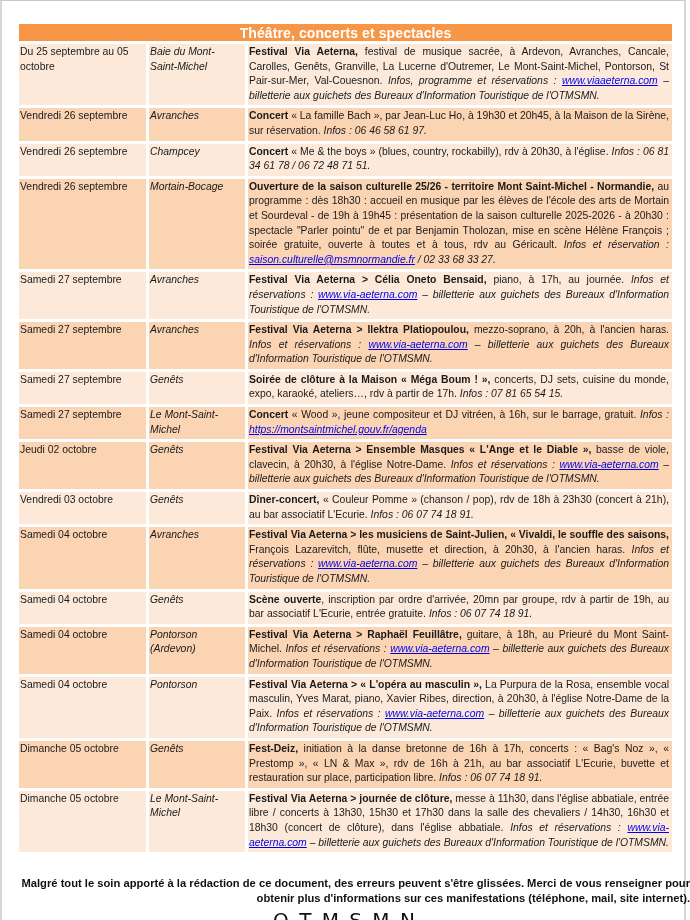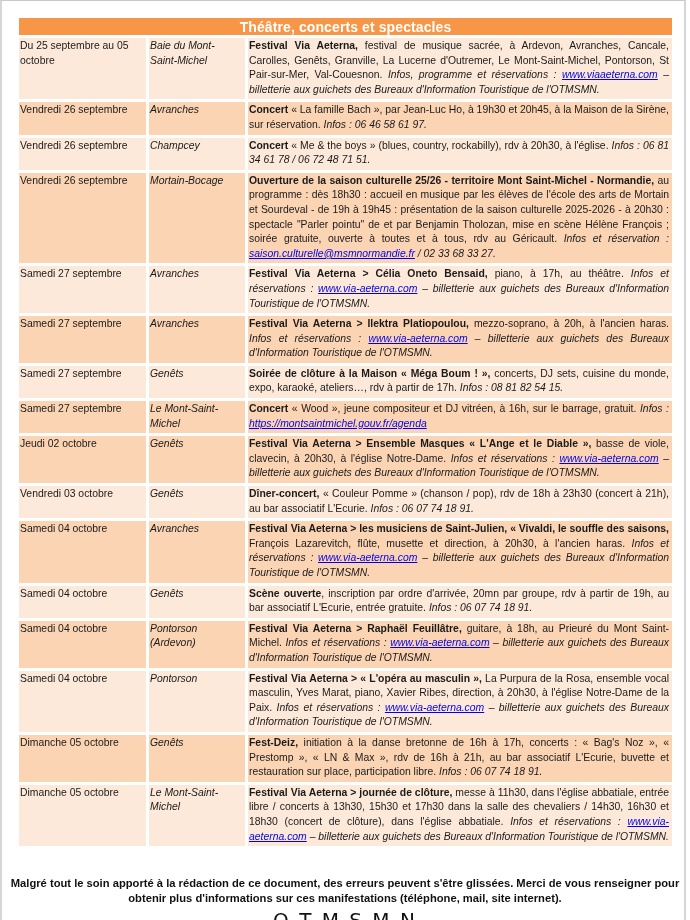--- a/index.html
+++ b/index.html
@@ -6,21 +6,21 @@
   body {
     width: 690px; height: 920px; overflow: hidden; position: relative;
     font-family: "Liberation Sans", sans-serif;
   }
   .page-frame {
     position: absolute; left: 0; top: 0; width: 686px; height: 920px;
     border-top: 1px solid #c8c8c8; border-left: 2px solid #d6d6d6; border-right: 2px solid #d6d6d6;
     box-sizing: border-box;
   }
   .events-table {
-    position: absolute; left: 19px; top: 15px; width: 659px;
+    position: absolute; left: 19px; top: 21px; width: 659px;
     border-collapse: separate; border-spacing: 3px 3px;
     table-layout: fixed;
     margin-left: -3px;
   }
   .events-table col.c-date { width: 127px; }
   .events-table col.c-place { width: 96px; }
   .events-table col.c-desc { width: auto; }
   .table-title {
     background: #f79646; color: #ffffff; text-align: center;
     font-weight: bold; font-size: 14px; line-height: 16px; padding: 1px 0 0 0;
@@ -31,21 +31,21 @@
     padding: 1px 4px 2px 1px;
   }
   tr.light td.cell { background: #fde9d9; }
   tr.dark td.cell { background: #fbd4b4; }
   td.place { font-style: italic; }
   td.desc { text-align: justify; padding-right: 3px; }
   .seg-bold { font-weight: bold; }
   .seg-italic { font-style: italic; }
   .seg-link { color: #0000ee; text-decoration: underline; font-style: italic; }
   .footer-note {
-    position: absolute; left: 0; width: 690px; top: 876px; text-align: center;
+    position: absolute; left: 0; width: 690px; top: 876px; text-align: right;
     font-weight: bold; font-size: 11.2px; line-height: 15px; color: #111;
   }
   .footer-brand {
     position: absolute; left: 0; width: 690px; top: 910px; text-align: center;
     font-size: 20px; line-height: 20px; color: #111; letter-spacing: 2px;
     font-family: "DejaVu Sans", sans-serif; white-space: nowrap;
   }
 </style>
 </head>
 <body>
@@ -80,31 +80,31 @@
         <td class="cell desc"><span class="seg-bold">Concert</span><span class="seg-plain"> « Me &amp; the boys » (blues, country, rockabilly), rdv à 20h30, à l'église. </span><span class="seg-italic">Infos : 06 81 34 61 78 / 06 72 48 71 51.</span></td>
       </tr>
       <tr class="dark">
         <td class="cell date">Vendredi 26 septembre</td>
         <td class="cell place">Mortain-Bocage</td>
         <td class="cell desc"><span class="seg-bold">Ouverture de la saison culturelle 25/26 - territoire Mont Saint-Michel - Normandie,</span><span class="seg-plain"> au programme : dès 18h30 : accueil en musique par les élèves de l'école des arts de Mortain et Sourdeval - de 19h à 19h45 : présentation de la saison culturelle 2025-2026 - à 20h30 : spectacle "Parler pointu" de et par Benjamin Tholozan, mise en scène Hélène François ; soirée gratuite, ouverte à toutes et à tous, rdv au Géricault. </span><span class="seg-italic">Infos et réservation : </span><a class="seg-link">saison.culturelle@msmnormandie.fr</a><span class="seg-italic"> / 02 33 68 33 27.</span></td>
       </tr>
       <tr class="light">
         <td class="cell date">Samedi 27 septembre</td>
         <td class="cell place">Avranches</td>
-        <td class="cell desc"><span class="seg-bold">Festival Via Aeterna &gt; Célia Oneto Bensaid,</span><span class="seg-plain"> piano, à 17h, au théâtre. </span><span class="seg-italic">Infos et réservations : </span><a class="seg-link">www.via-aeterna.com</a><span class="seg-italic"> – billetterie aux guichets des Bureaux d'Information Touristique de l'OTMSMN.</span></td>
+        <td class="cell desc"><span class="seg-bold">Festival Via Aeterna &gt; Célia Oneto Bensaid,</span><span class="seg-plain"> piano, à 17h, au journée. </span><span class="seg-italic">Infos et réservations : </span><a class="seg-link">www.via-aeterna.com</a><span class="seg-italic"> – billetterie aux guichets des Bureaux d'Information Touristique de l'OTMSMN.</span></td>
       </tr>
       <tr class="dark">
         <td class="cell date">Samedi 27 septembre</td>
         <td class="cell place">Avranches</td>
         <td class="cell desc"><span class="seg-bold">Festival Via Aeterna &gt; Ilektra Platiopoulou,</span><span class="seg-plain"> mezzo-soprano, à 20h, à l'ancien haras. </span><span class="seg-italic">Infos et réservations : </span><a class="seg-link">www.via-aeterna.com</a><span class="seg-italic"> – billetterie aux guichets des Bureaux d'Information Touristique de l'OTMSMN.</span></td>
       </tr>
       <tr class="light">
         <td class="cell date">Samedi 27 septembre</td>
         <td class="cell place">Genêts</td>
-        <td class="cell desc"><span class="seg-bold">Soirée de clôture à la Maison « Méga Boum ! »,</span><span class="seg-plain"> concerts, DJ sets, cuisine du monde, expo, karaoké, ateliers…, rdv à partir de 17h. </span><span class="seg-italic">Infos : 08 81 82 54 15.</span></td>
+        <td class="cell desc"><span class="seg-bold">Soirée de clôture à la Maison « Méga Boum ! »,</span><span class="seg-plain"> concerts, DJ sets, cuisine du monde, expo, karaoké, ateliers…, rdv à partir de 17h. </span><span class="seg-italic">Infos : 07 81 65 54 15.</span></td>
       </tr>
       <tr class="dark">
         <td class="cell date">Samedi 27 septembre</td>
         <td class="cell place">Le Mont-Saint-Michel</td>
         <td class="cell desc"><span class="seg-bold">Concert</span><span class="seg-plain"> « Wood », jeune compositeur et DJ vitréen, à 16h, sur le barrage, gratuit. </span><span class="seg-italic">Infos : </span><a class="seg-link">https://montsaintmichel.gouv.fr/agenda</a></td>
       </tr>
       <tr class="dark">
         <td class="cell date">Jeudi 02 octobre</td>
         <td class="cell place">Genêts</td>
         <td class="cell desc"><span class="seg-bold">Festival Via Aeterna &gt; Ensemble Masques « L'Ange et le Diable »,</span><span class="seg-plain"> basse de viole, clavecin, à 20h30, à l'église Notre-Dame. </span><span class="seg-italic">Infos et réservations : </span><a class="seg-link">www.via-aeterna.com</a><span class="seg-italic"> – billetterie aux guichets des Bureaux d'Information Touristique de l'OTMSMN.</span></td>

